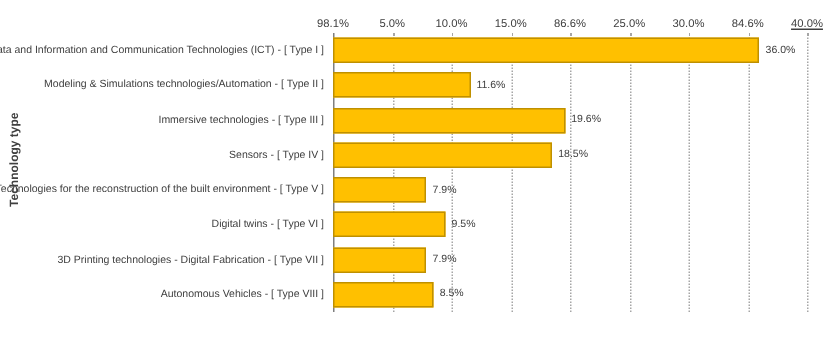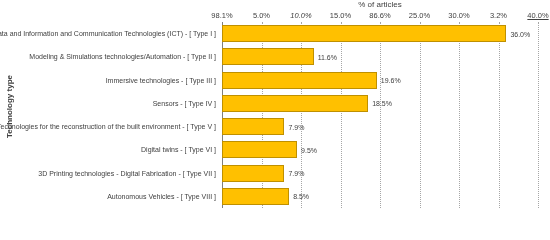--- a/index.html
+++ b/index.html
@@ -142,31 +142,30 @@
     color: #404040;
     white-space: nowrap;
     line-height: 9px;
   }
 </style>
 </head>
 <body>
 
 <div id="chart-root">
 
-  <div id="chart-title">% of articles</div>
 
   <div id="x-axis-labels">
       <div class="x-tick-label" style="left: 222px;">98.1%</div>
       <div class="x-tick-label" style="left: 261.5px;">5.0%</div>
-      <div class="x-tick-label" style="left: 301px; font-style: italic;">10.0%</div>
+      <div class="x-tick-label" style="left: 301px;">10.0%</div>
       <div class="x-tick-label" style="left: 340.5px;">15.0%</div>
       <div class="x-tick-label" style="left: 380px;">86.6%</div>
       <div class="x-tick-label" style="left: 419.5px; text-align: right;">25.0%</div>
       <div class="x-tick-label" style="left: 459px;">30.0%</div>
-      <div class="x-tick-label" style="left: 498.5px;">3.2%</div>
+      <div class="x-tick-label" style="left: 498.5px;">84.6%</div>
       <div class="x-tick-label" style="left: 538px; text-decoration: underline;">40.0%</div>
     </div>
 
   <div id="y-axis-title">
     <span>Technology type</span>
   </div>
 
   <div id="y-axis-labels">
       <div class="y-cat-label" style="top: 7.125px;">Data and Information and Communication Technologies (ICT) - [ Type I ]</div>
       <div class="y-cat-label" style="top: 30.375px;">Modeling &amp; Simulations technologies/Automation - [ Type II ]</div>

